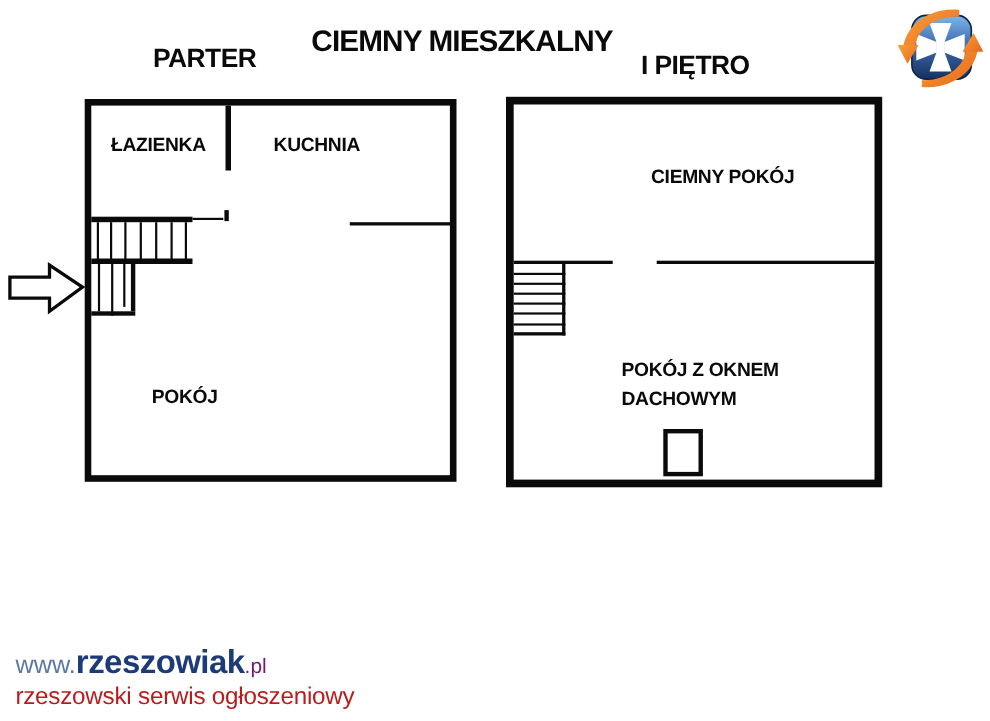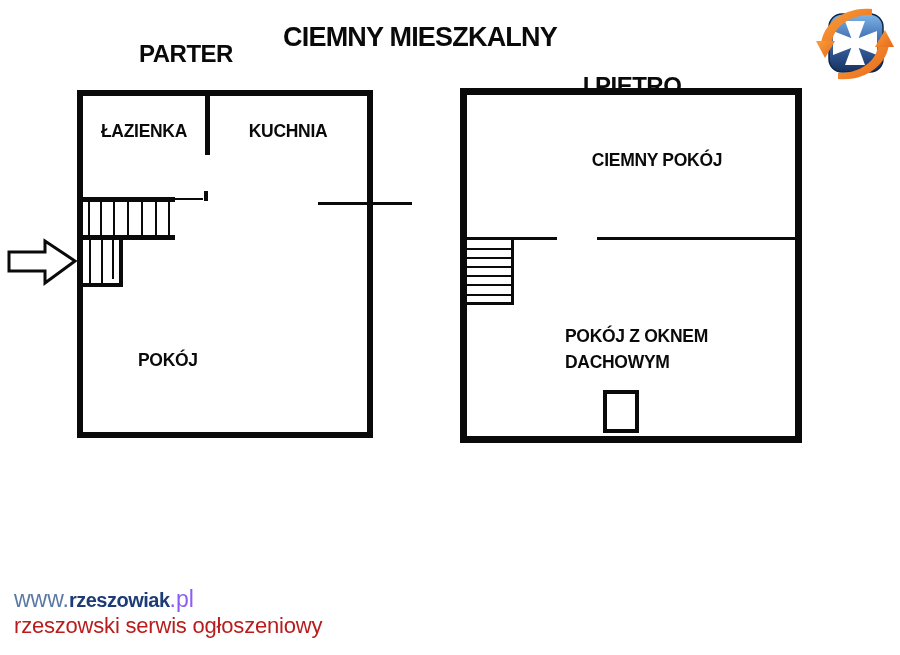--- a/index.html
+++ b/index.html
@@ -22,35 +22,35 @@
   .floor-title{
     position:absolute;font-size:24px;font-weight:bold;letter-spacing:-0.5px;
     text-align:center;white-space:nowrap;
   }
   .roof-window{
     position:absolute;border:4px solid #0a0a0a;background:#ffffff;box-sizing:border-box;
   }
   #footer{position:absolute;left:14px;top:588px;line-height:1;white-space:nowrap;}
   #footer .url{display:block;}
   #footer .www{font-size:23px;color:#5b79a5;vertical-align:baseline;}
-  #footer .brand{font-size:20px;font-weight:bold;color:#1d3c77;letter-spacing:-0.5px;vertical-align:baseline;}
-  #footer .tld{font-size:23px;color:#8b5cf6;vertical-align:baseline;}
+  #footer .brand{font-size:30px;font-weight:bold;color:#1d3c77;letter-spacing:-0.5px;vertical-align:baseline;}
+  #footer .tld{font-size:19px;color:#701a75;vertical-align:baseline;}
   #footer .tagline{display:block;margin-top:4px;font-size:22px;color:#b91c1c;letter-spacing:-0.2px;}
 </style>
 </head>
 <body>
 
 <div id="canvas">
 
   <div class="page-title">CIEMNY MIESZKALNY</div>
 
   <div class="floor-title" style="left:86px;top:40px;width:200px;">PARTER</div>
-  <div class="floor-title" style="left:532px;top:72px;width:200px;">I PIĘTRO</div>
+  <div class="floor-title" style="left:532px;top:46px;width:200px;">I PIĘTRO</div>
 
-  <div class="plan" style="left:77px;top:90px;width:296px;height:348px;padding-left:48px;">
+  <div class="plan" style="left:77px;top:90px;width:338px;height:348px;padding-left:48px;">
 
     <div class="wall" style="left:122px;top:0;width:5px;height:59px;"></div>
 
     <div class="wall" style="left:121px;top:95px;width:4px;height:10px;"></div>
 
     <div class="room-label center" style="left:0;top:25px;width:122px;">ŁAZIENKA</div>
     <div class="room-label center" style="left:145px;top:25px;width:120px;">KUCHNIA</div>
     <div class="room-label" style="left:55px;top:254px;">POKÓJ</div>
 
     <div>

